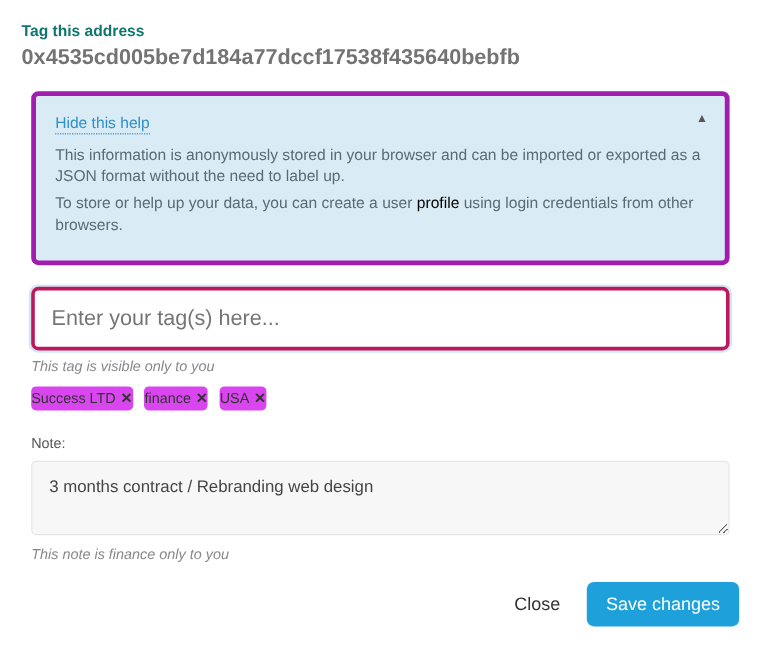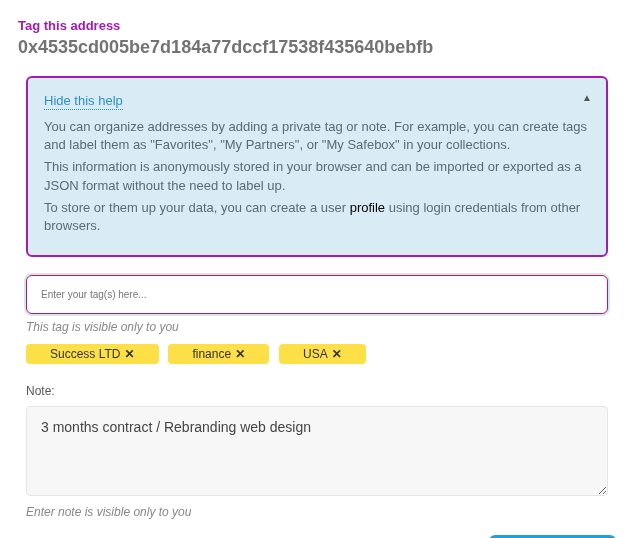--- a/index.html
+++ b/index.html
@@ -11,33 +11,33 @@
       font-family: -apple-system, BlinkMacSystemFont, "Segoe UI", Helvetica, Arial, sans-serif;
       font-size: 14px;
       color: #333;
       background: #fff;
       width: 634px;
       padding: 18px;
     }
     .header-label {
       font-size: 13px;
       font-weight: 600;
-      color: #a21caf;
+      color: #0f766e;
       margin-bottom: 4px;
     }
     .address {
       font-size: 18px;
       font-weight: 700;
       color: #737373;
       margin-bottom: 18px;
       word-break: break-all;
     }
     .helpbox {
       background: #d9ecf5;
-      border: 2px solid #a21caf;
+      border: 4px solid #a21caf;
       border-radius: 6px;
       padding: 14px 16px 16px 16px;
       margin: 0 8px 18px 8px;
       position: relative;
     }
     .help-toggle {
       color: #2f8fc7;
       font-size: 13px;
       border-bottom: 1px dotted #2f8fc7;
       padding-bottom: 1px;
@@ -62,43 +62,43 @@
       margin-bottom: 4px;
     }
     .help-link {
       color: #000000;
       text-decoration: none;
       cursor: pointer;
     }
     .tag-input {
       width: calc(100% - 16px);
       margin: 0 8px;
-      border: 1px solid #be185d;
+      border: 3px solid #be185d;
       box-shadow: 0 0 0 2px rgba(74,158,214,0.25);
       border-radius: 6px;
       padding: 13px 14px;
-      font-size: 10px;
+      font-size: 18px;
       color: #888;
       outline: none;
     }
     .helper-text {
       font-size: 12px;
       color: #888;
       margin: 6px 8px 10px 8px;
       font-style: italic;
     }
     .tags-row {
       margin: 0 8px 20px 8px;
     }
     .tag-chip {
       display: inline-flex;
       align-items: center;
-      background: #fde047;
+      background: #d946ef;
       border-radius: 4px;
-      padding: 3px 24px;
+      padding: 3px 0;
       font-size: 12px;
       color: #333;
       margin-right: 6px;
     }
     .tag-remove {
       margin-left: 4px;
       font-size: 12px;
       font-weight: bold;
       color: #333;
       cursor: pointer;
@@ -111,21 +111,21 @@
     }
     .note-area {
       width: calc(100% - 16px);
       margin: 0 8px;
       border: 1px solid #e6e6e6;
       background: #f7f7f7;
       border-radius: 4px;
       padding: 12px 14px;
       font-size: 14px;
       color: #444;
-      height: 90px;
+      height: 62px;
       resize: both;
       font-family: inherit;
       outline: none;
     }
     .footer {
       display: flex;
       align-items: center;
       margin-top: 16px;
     }
     .spacer {
@@ -155,24 +155,23 @@
 
 
 
 <div class="header-label">Tag this address</div>
 <div class="address">0x4535cd005be7d184a77dccf17538f435640bebfb</div>
 
 <div class="helpbox">
   <span class="help-toggle">Hide this help</span>
   <span class="help-caret">▲</span>
   <div class="help-text">
-    <div class="para">You can organize addresses by adding a private tag or note. For example, you can create tags and label them as "Favorites", "My Partners", or "My Safebox" in your collections.</div>
     <div class="para">This information is anonymously stored in your browser and can be imported or exported as a JSON format without the need to label up.</div>
     <div class="para">
-      <span>To store or them up your data, you can create a user </span><a class="help-link">profile</a><span> using login credentials from other browsers.</span>
+      <span>To store or help up your data, you can create a user </span><a class="help-link">profile</a><span> using login credentials from other browsers.</span>
     </div>
   </div>
 </div>
 
 <input class="tag-input" type="text" placeholder="Enter your tag(s) here..." style="">
 <div class="helper-text">This tag is visible only to you</div>
 
 <div class="tags-row">
   <span class="tag-chip">
     <span>Success LTD</span>
@@ -183,21 +182,21 @@
     <span class="tag-remove">✕</span>
   </span>
   <span class="tag-chip">
     <span>USA</span>
     <span class="tag-remove">✕</span>
   </span>
 </div>
 
 <div class="note-label">Note:</div>
 <textarea class="note-area" style="">3 months contract / Rebranding web design</textarea>
-<div class="helper-text">Enter note is visible only to you</div>
+<div class="helper-text">This note is finance only to you</div>
 
 <div class="footer">
 
   <div class="spacer"></div>
   <button class="btn-close">Close</button>
   <button class="btn-save">Save changes</button>
 </div>
 
 
 

